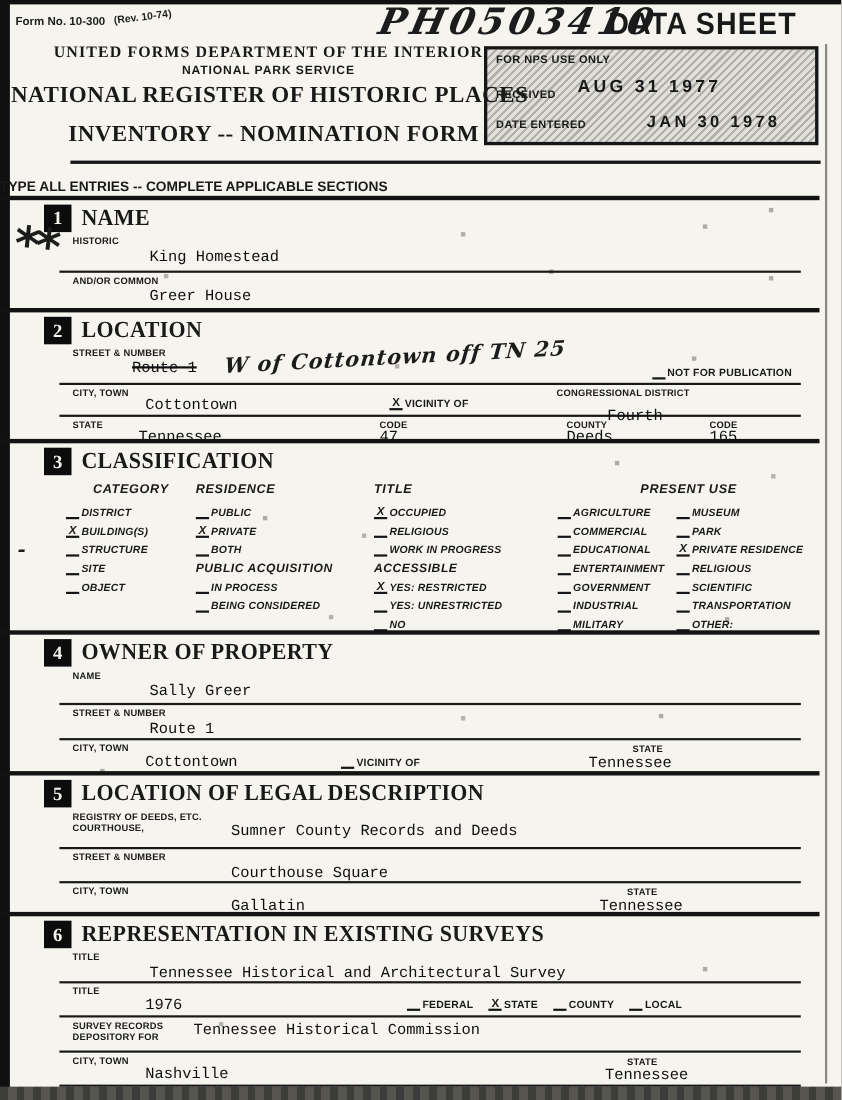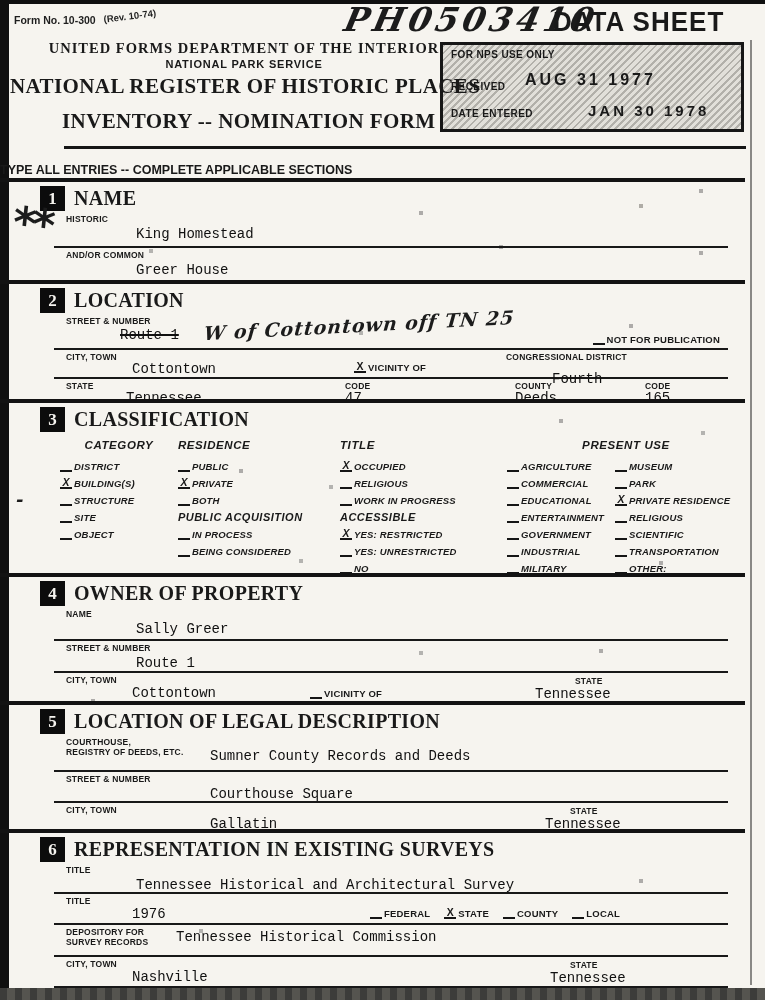--- a/index.html
+++ b/index.html
@@ -330,22 +330,22 @@
       <span class="typed abs" style="left:481px;top:13px;">Tennessee</span>
     </div>
   </section>
 
   <section class="sec" style="top:701px;height:128px;">
     <div class="sec-head">
       <span class="sec-num">5</span>
       <span class="sec-title">LOCATION OF LEGAL DESCRIPTION</span>
     </div>
     <div class="frow" style="height:37px;">
+      <div class="flabel">REGISTRY OF DEEDS, ETC.</div>
       <div class="flabel">COURTHOUSE,</div>
-      <div class="flabel">REGISTRY OF DEEDS, ETC.</div>
       <span class="typed abs" style="left:156px;top:13px;">Sumner County Records and Deeds</span>
     </div>
     <div class="frow" style="height:31px;">
       <div class="flabel">STREET &amp; NUMBER</div>
       <span class="typed vind2">Courthouse Square</span>
     </div>
     <div class="frow noline" style="height:30px;">
       <div class="flabel">CITY, TOWN</div>
       <span class="typed abs" style="left:156px;top:13px;">Gallatin</span>
       <span class="flabel abs" style="left:516px;top:3px;">STATE</span>
@@ -378,22 +378,22 @@
             <span class="ckline"></span>
             <span class="cklabel">COUNTY</span>
           </span>
         <span class="ck">
             <span class="ckline"></span>
             <span class="cklabel">LOCAL</span>
           </span>
       </span>
     </div>
     <div class="frow" style="height:32px;">
+      <div class="flabel">SURVEY RECORDS</div>
       <div class="flabel">DEPOSITORY FOR</div>
-      <div class="flabel">SURVEY RECORDS</div>
       <span class="typed abs" style="left:122px;top:4px;">Tennessee Historical Commission</span>
     </div>
     <div class="frow" style="height:31px;border-bottom-width:2px;">
       <div class="flabel">CITY, TOWN</div>
       <span class="typed abs" style="left:78px;top:12px;">Nashville</span>
       <span class="flabel abs" style="left:516px;top:3px;">STATE</span>
       <span class="typed abs" style="left:496px;top:13px;">Tennessee</span>
     </div>
   </section>
 

